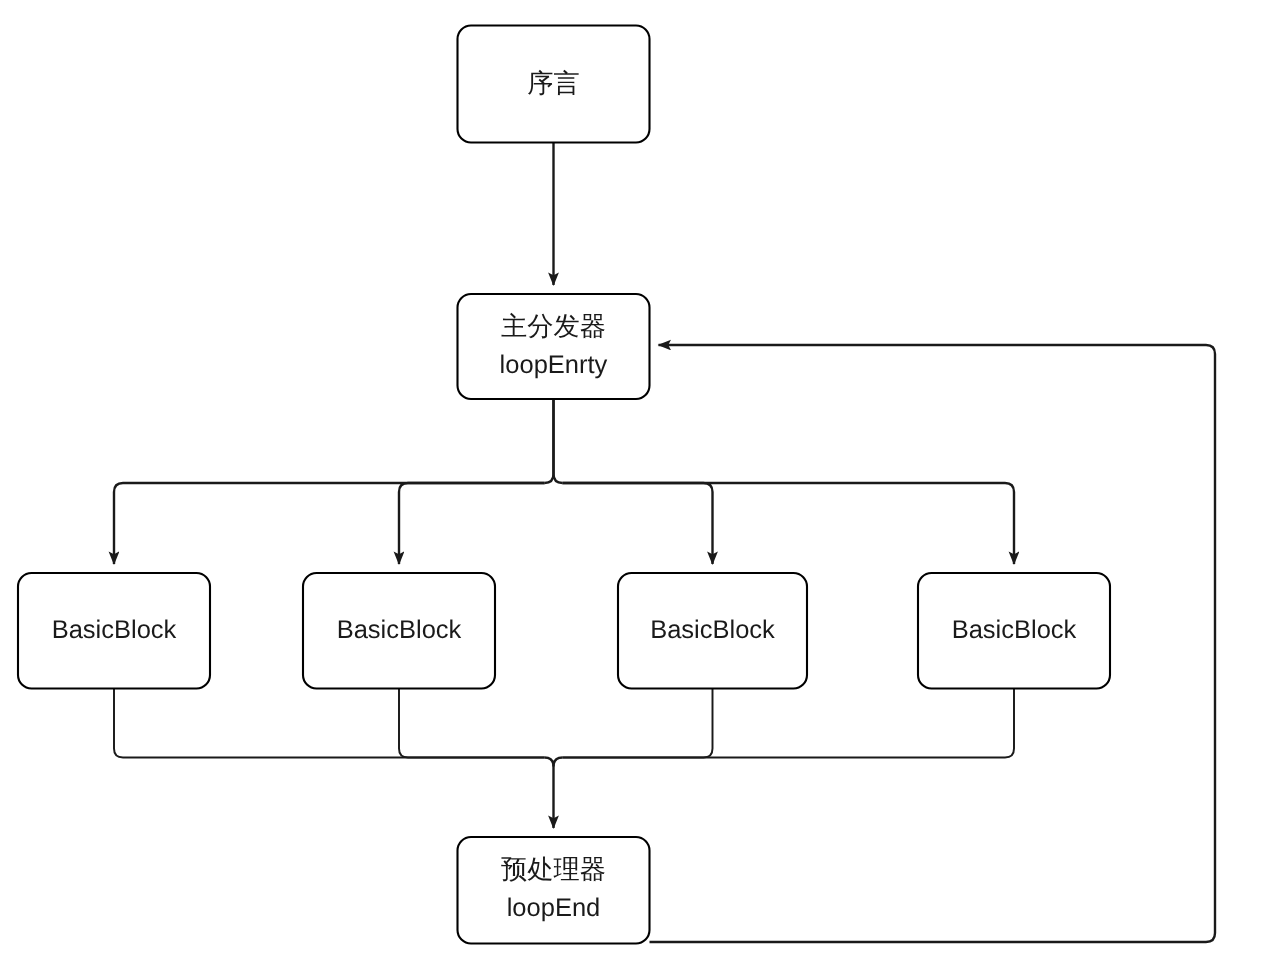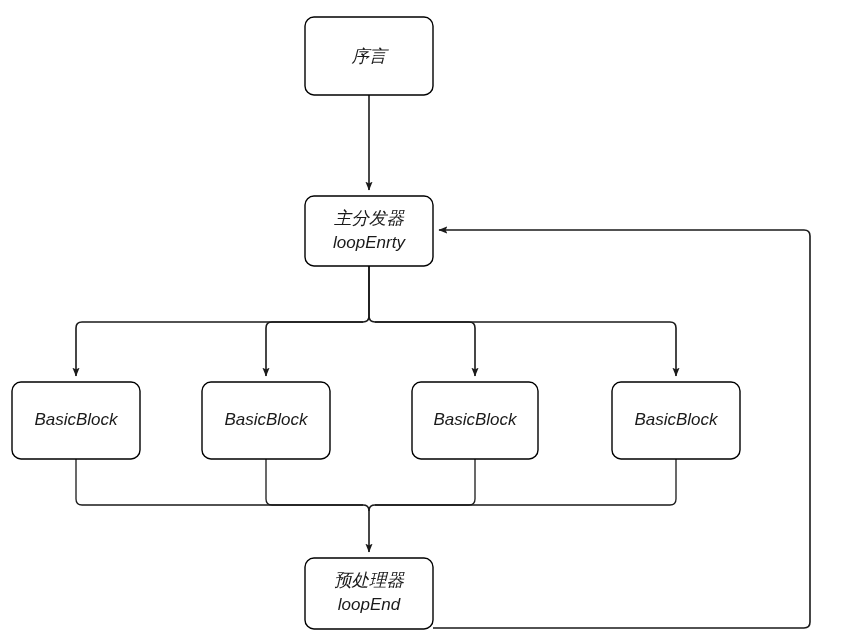--- a/index.html
+++ b/index.html
@@ -9,21 +9,20 @@
   }
   body {
     font-family: "Liberation Sans", "DejaVu Sans", sans-serif;
   }
   #diagram-root {
     position: relative;
     width: 845px;
     height: 644px;
     background: #ffffff;
     overflow: hidden;
-    font-style: italic;
   }
   svg#flowchart {
     position: absolute;
     left: 0;
     top: 0;
     width: 845px;
     height: 644px;
     display: block;
   }
   .node-rect {

